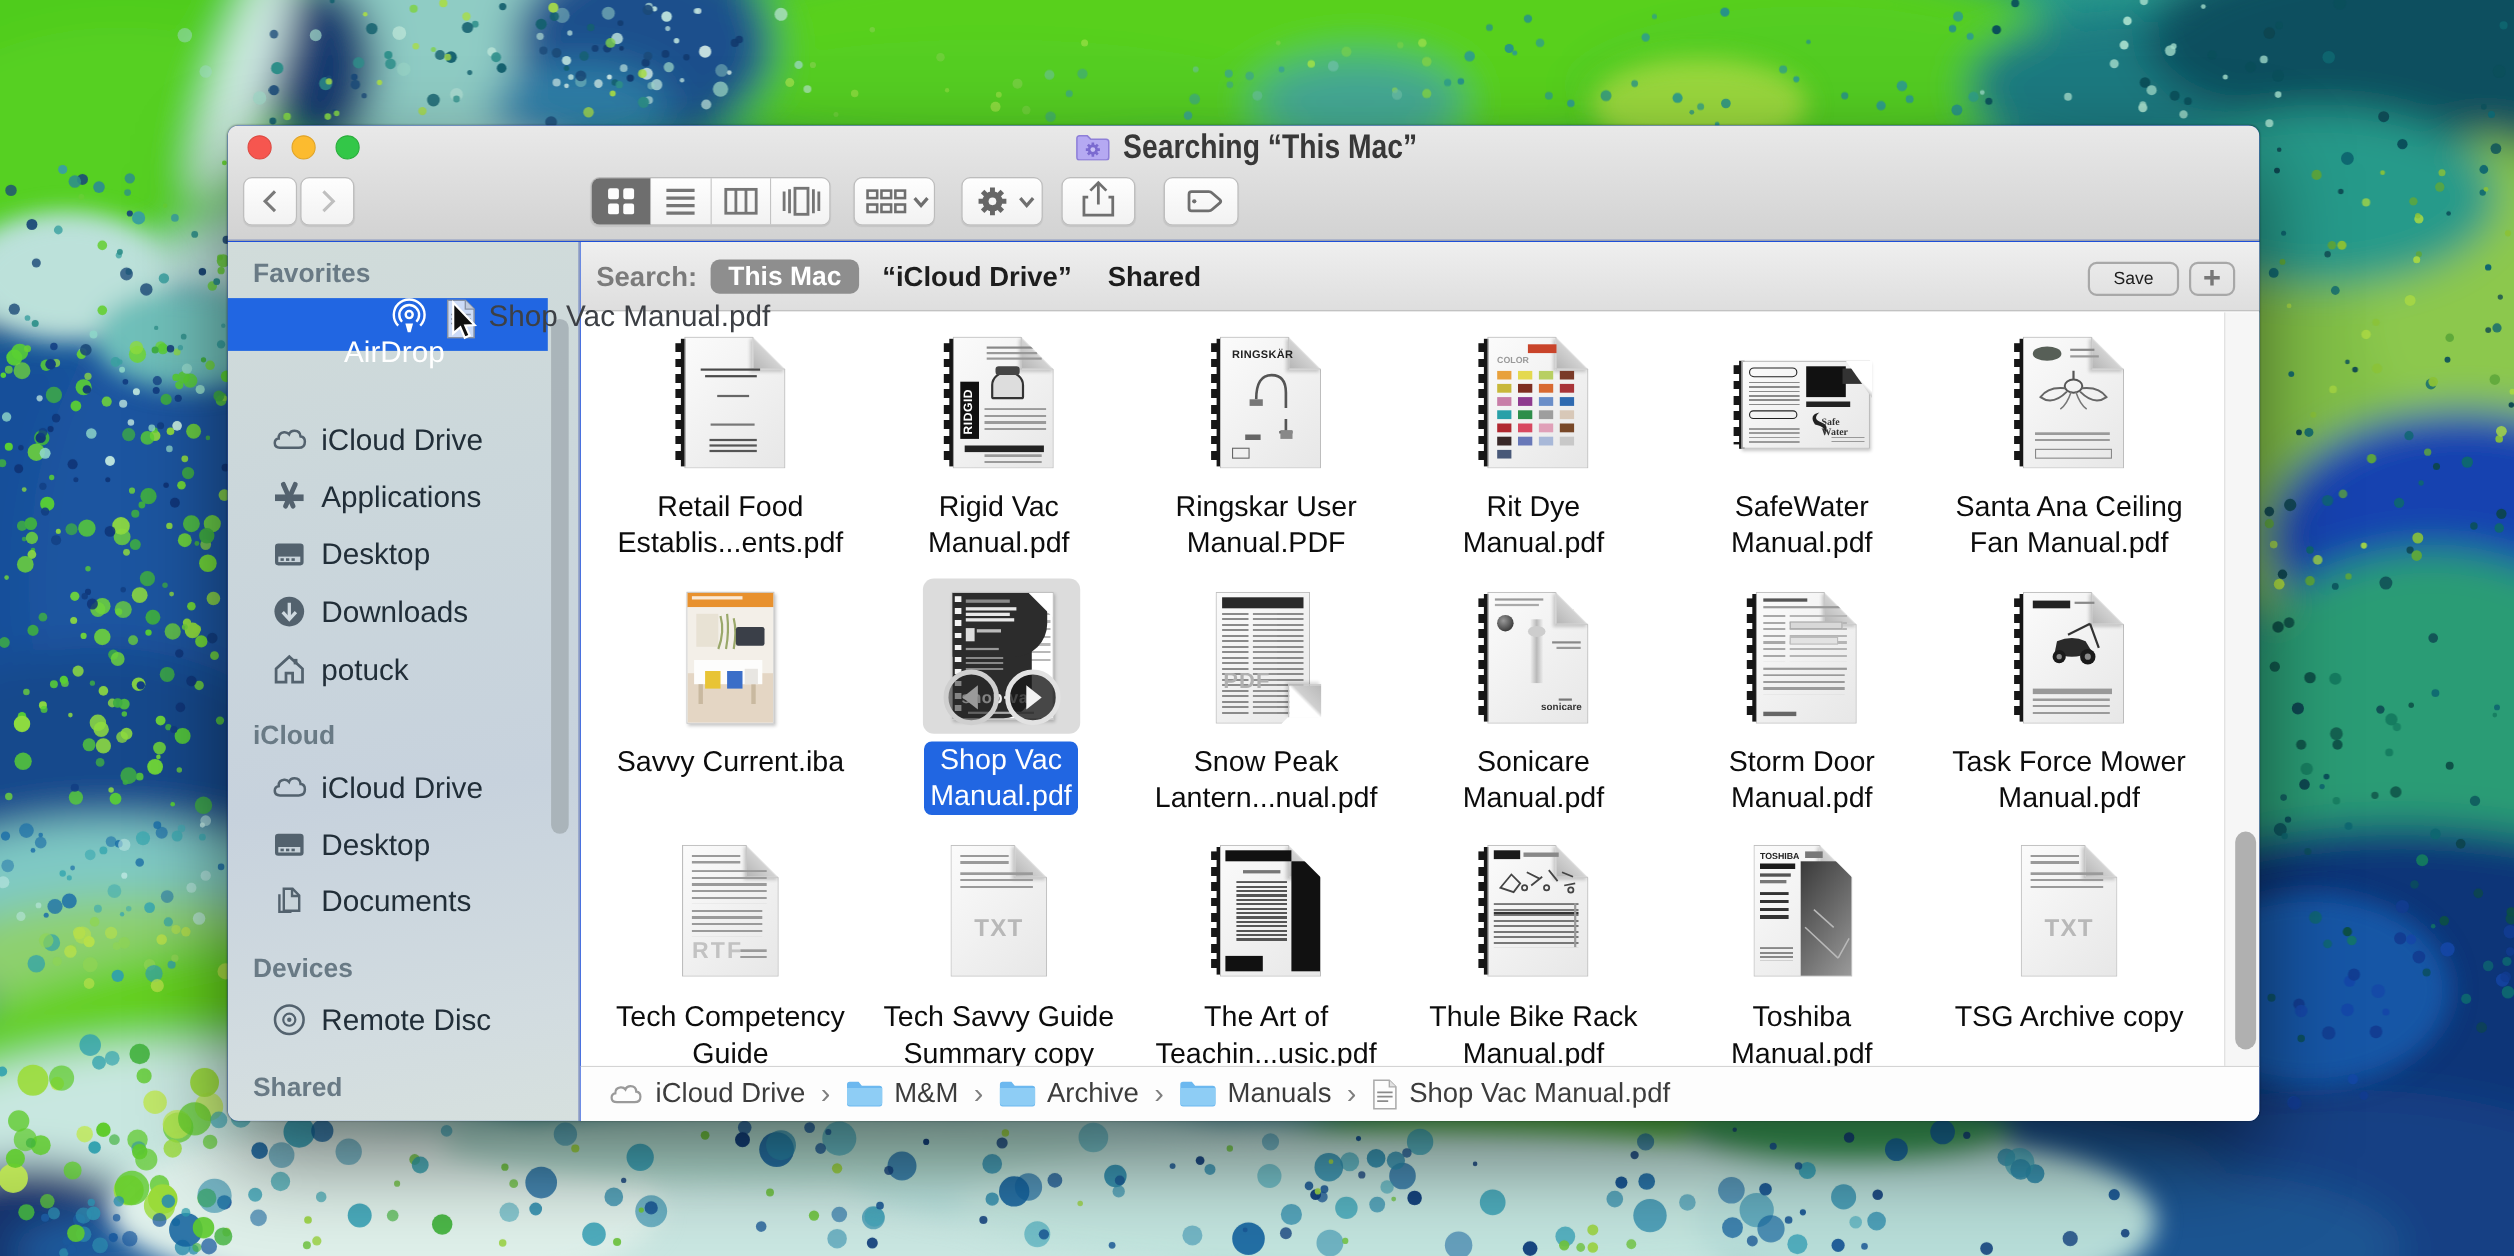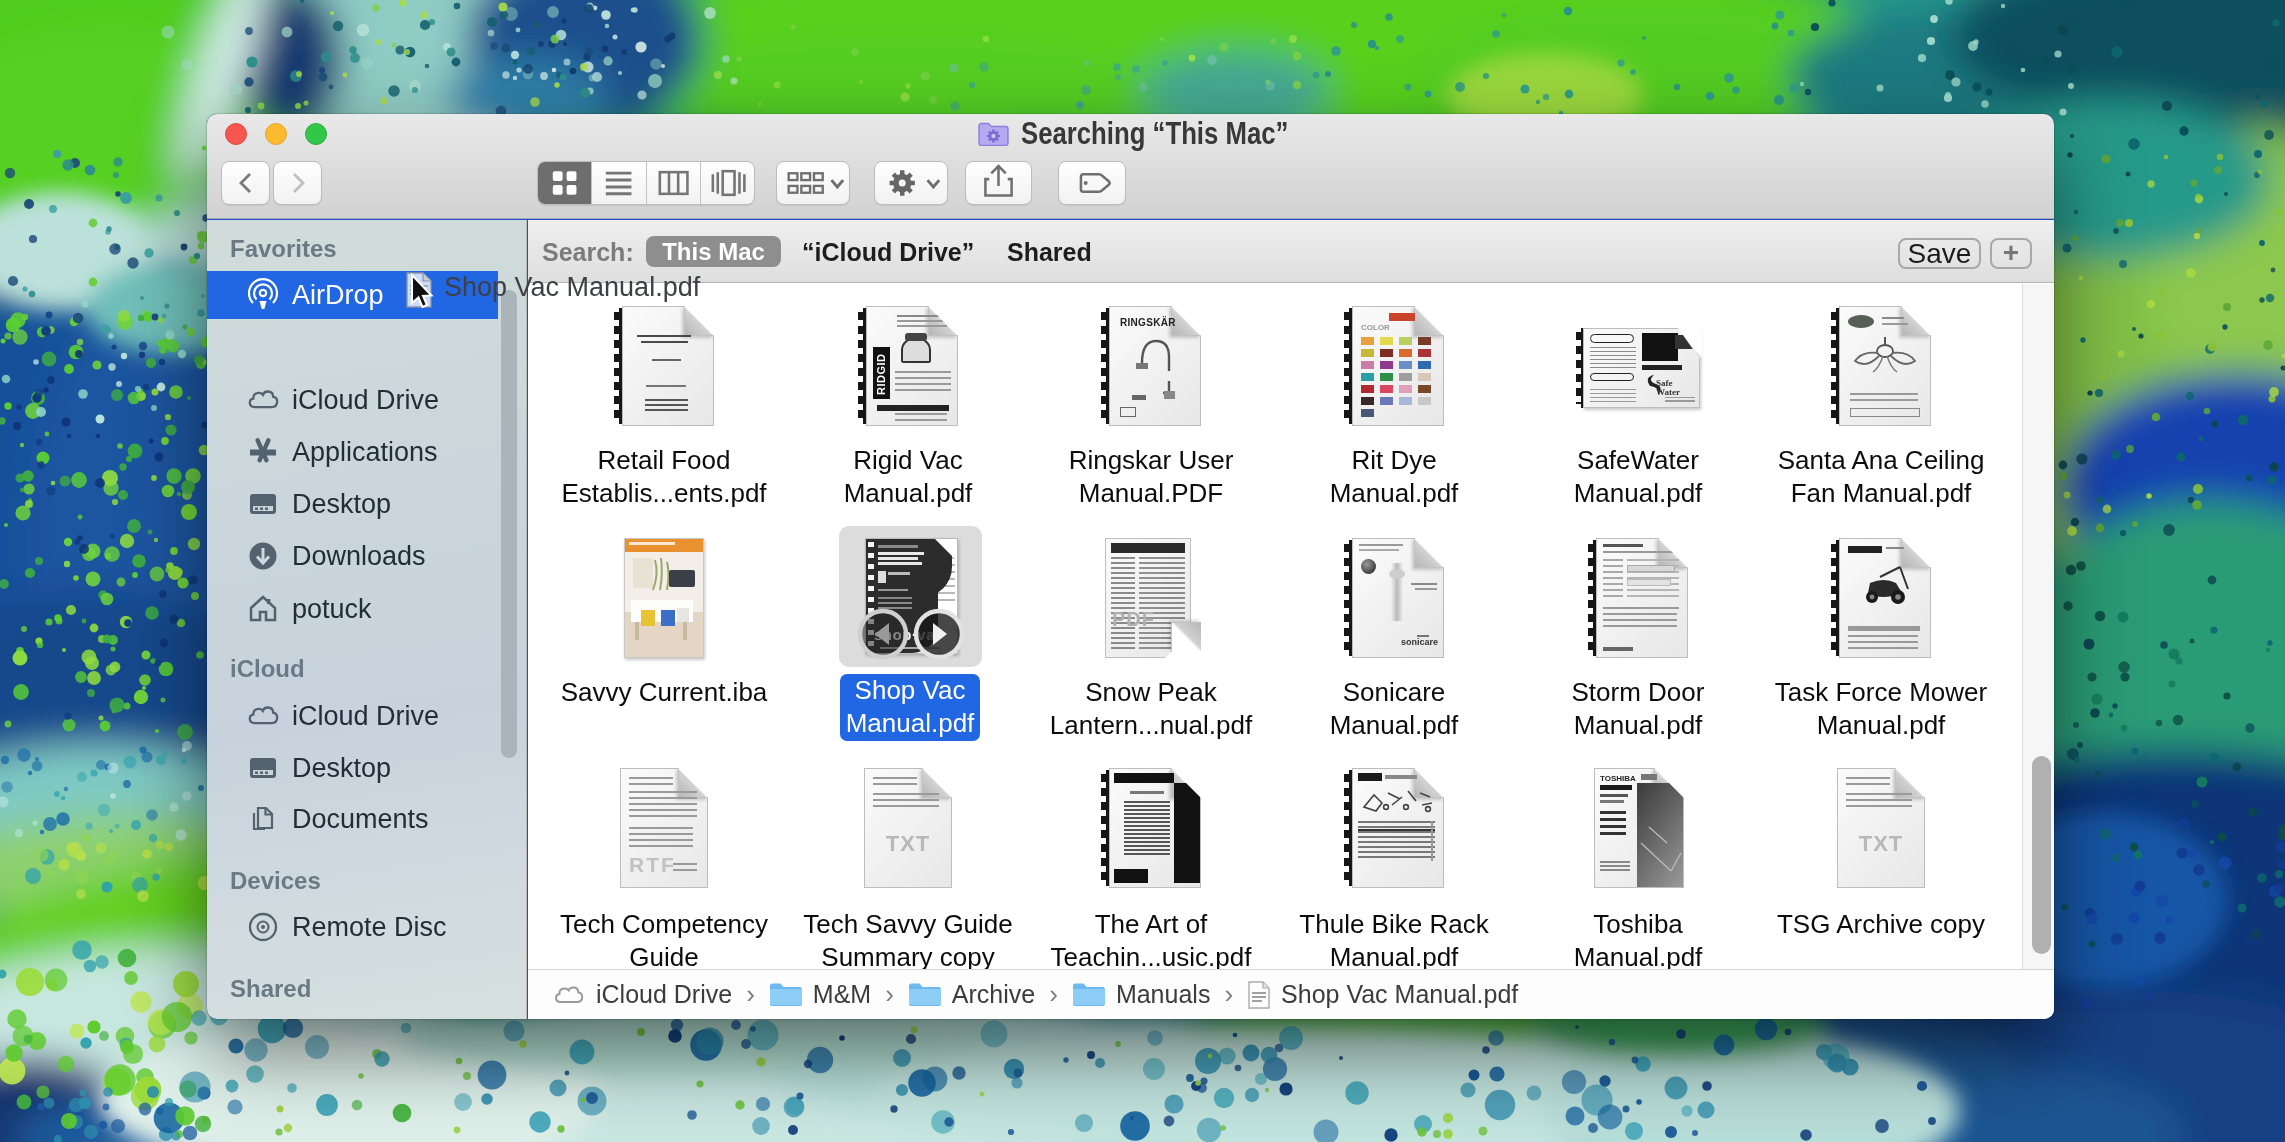--- a/index.html
+++ b/index.html
@@ -36,34 +36,34 @@
 #sf .clr { position:absolute; right:12px; top:10px; width:24px; height:24px; border-radius:50%; background:#9a9a9a;
   color:#fff; font-size:20px; line-height:24px; text-align:center; font-weight:700; }
 
 #mainrow { position:absolute; left:0; top:106px; width:100%; height:799px; }
 #sidebar { position:absolute; left:0; top:0; width:320px; height:100%;
   background:linear-gradient(172deg,#d1dcda 0%,#cbd7db 28%,#c7d2dd 62%,#d2dce0 88%,#d6e0de 100%); border-right:1px solid #b9b9b9;padding-left:24px; }
 .shead { position:absolute; left:23px; font-size:24px; font-weight:700; color:#697a85; }
 .srow { position:absolute; left:0; width:100%; height:48px; display:flex; align-items:center; }
 .srow .sic { margin-left:39px; width:34px; height:34px; flex:none; display:flex; align-items:center; justify-content:center; }
 .srow .stx { margin-left:12px; font-size:27px; color:#212e38; white-space:nowrap; }
-.srow.sel { background:#2166e2; width:291px; }
+.srow.sel { background:#2166e2; width:291px;flex-direction:column; }
 .srow.sel .stx { color:#fff; }
 #sbthumb { position:absolute; left:294px; top:70px; width:16px; height:468px; background:#a6b0b6; border-radius:8px; opacity:.9; }
 
 #content { position:absolute; left:321px; top:0; right:0; height:100%; background:#fff; }
 #strip { position:absolute; left:0; top:0; width:100%; height:63px;
   background:linear-gradient(#efefef,#dedede); border-bottom:1px solid #b5b5b5; }
 #strip .lab { position:absolute; left:14px; top:18px; font-size:25px; font-weight:700; color:#7b7b7b; }
 #strip .pill { position:absolute; left:118px; top:16px; height:31px; width:135px; text-align:center; background:#8e8e8e;
   border-radius:8px; color:#fff; font-size:24px; font-weight:700; line-height:31px; }
 #strip .opt1 { position:absolute; left:274px; top:18px; font-size:25px; font-weight:700; color:#1d1d1d; }
 #strip .opt2 { position:absolute; left:479px; top:18px; font-size:25px; font-weight:700; color:#1d1d1d; }
 #savebtn { position:absolute; right:73px; top:18px; width:83px; height:31px; border:2px solid #a8a8a8;
-  border-radius:8px; font-size:28px; color:#1c1c1c; text-align:center; line-height:28px; }
+  border-radius:8px; font-size:16px; color:#1c1c1c; text-align:center; line-height:28px; }
 #plusbtn { position:absolute; right:22px; top:18px; width:42px; height:31px; border:2px solid #a8a8a8;
   border-radius:8px; color:#777; text-align:center; }
 #plusbtn:before { content:"+"; font-size:28px; font-weight:700; line-height:26px; }
 
 #ctrack { position:absolute; right:0; top:64px; width:32px; bottom:50px; background:#f6f6f6; border-left:1px solid #ddd; }
 #cthumb { position:absolute; right:3px; top:536px; width:19px; height:198px; background:#b0b0b0; border-radius:10px; }
 
 #pathbar { position:absolute; left:0; bottom:0; width:100%; height:50px; background:#fdfdfd;
   border-top:1px solid #d4d4d4; display:flex; align-items:center; font-size:25px; color:#3c3c3c; }
 #pathbar .pi { display:flex; align-items:center; margin-left:10px; white-space:nowrap; }

